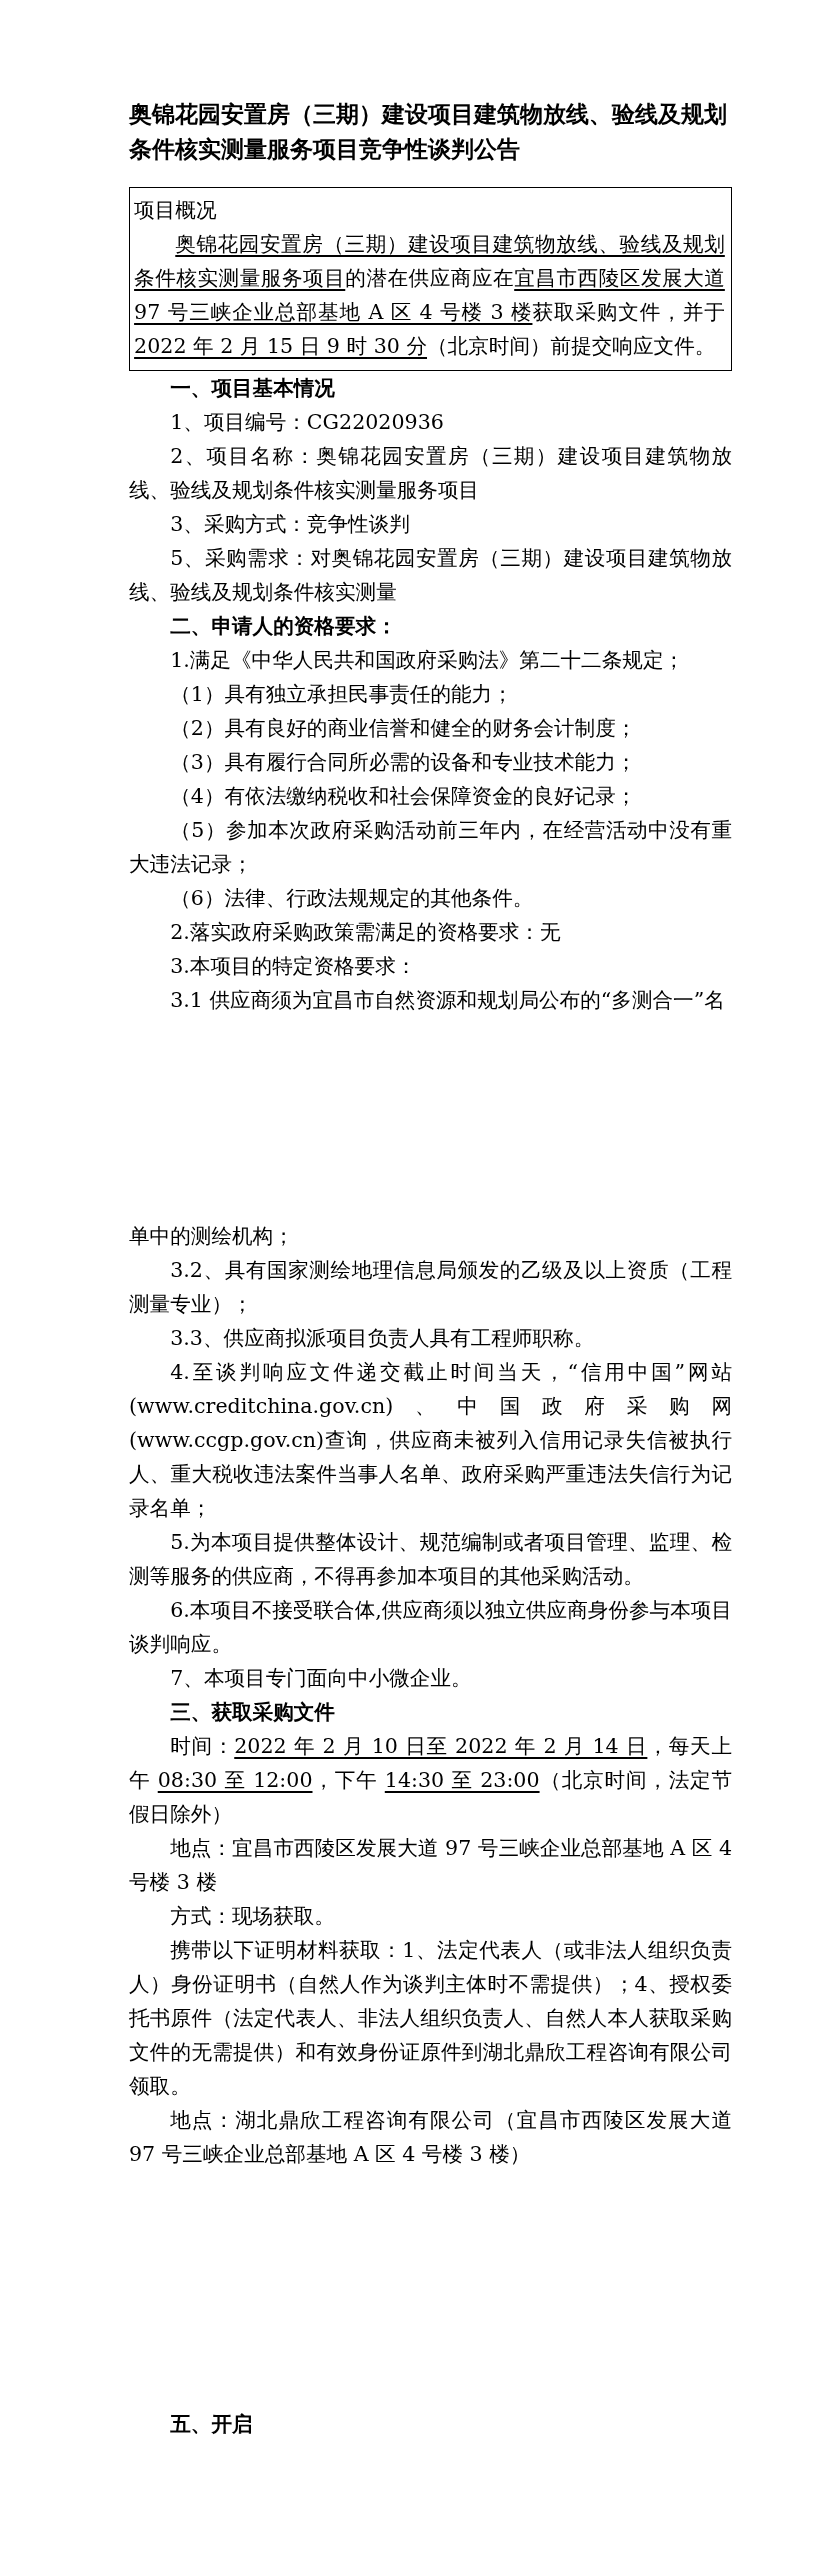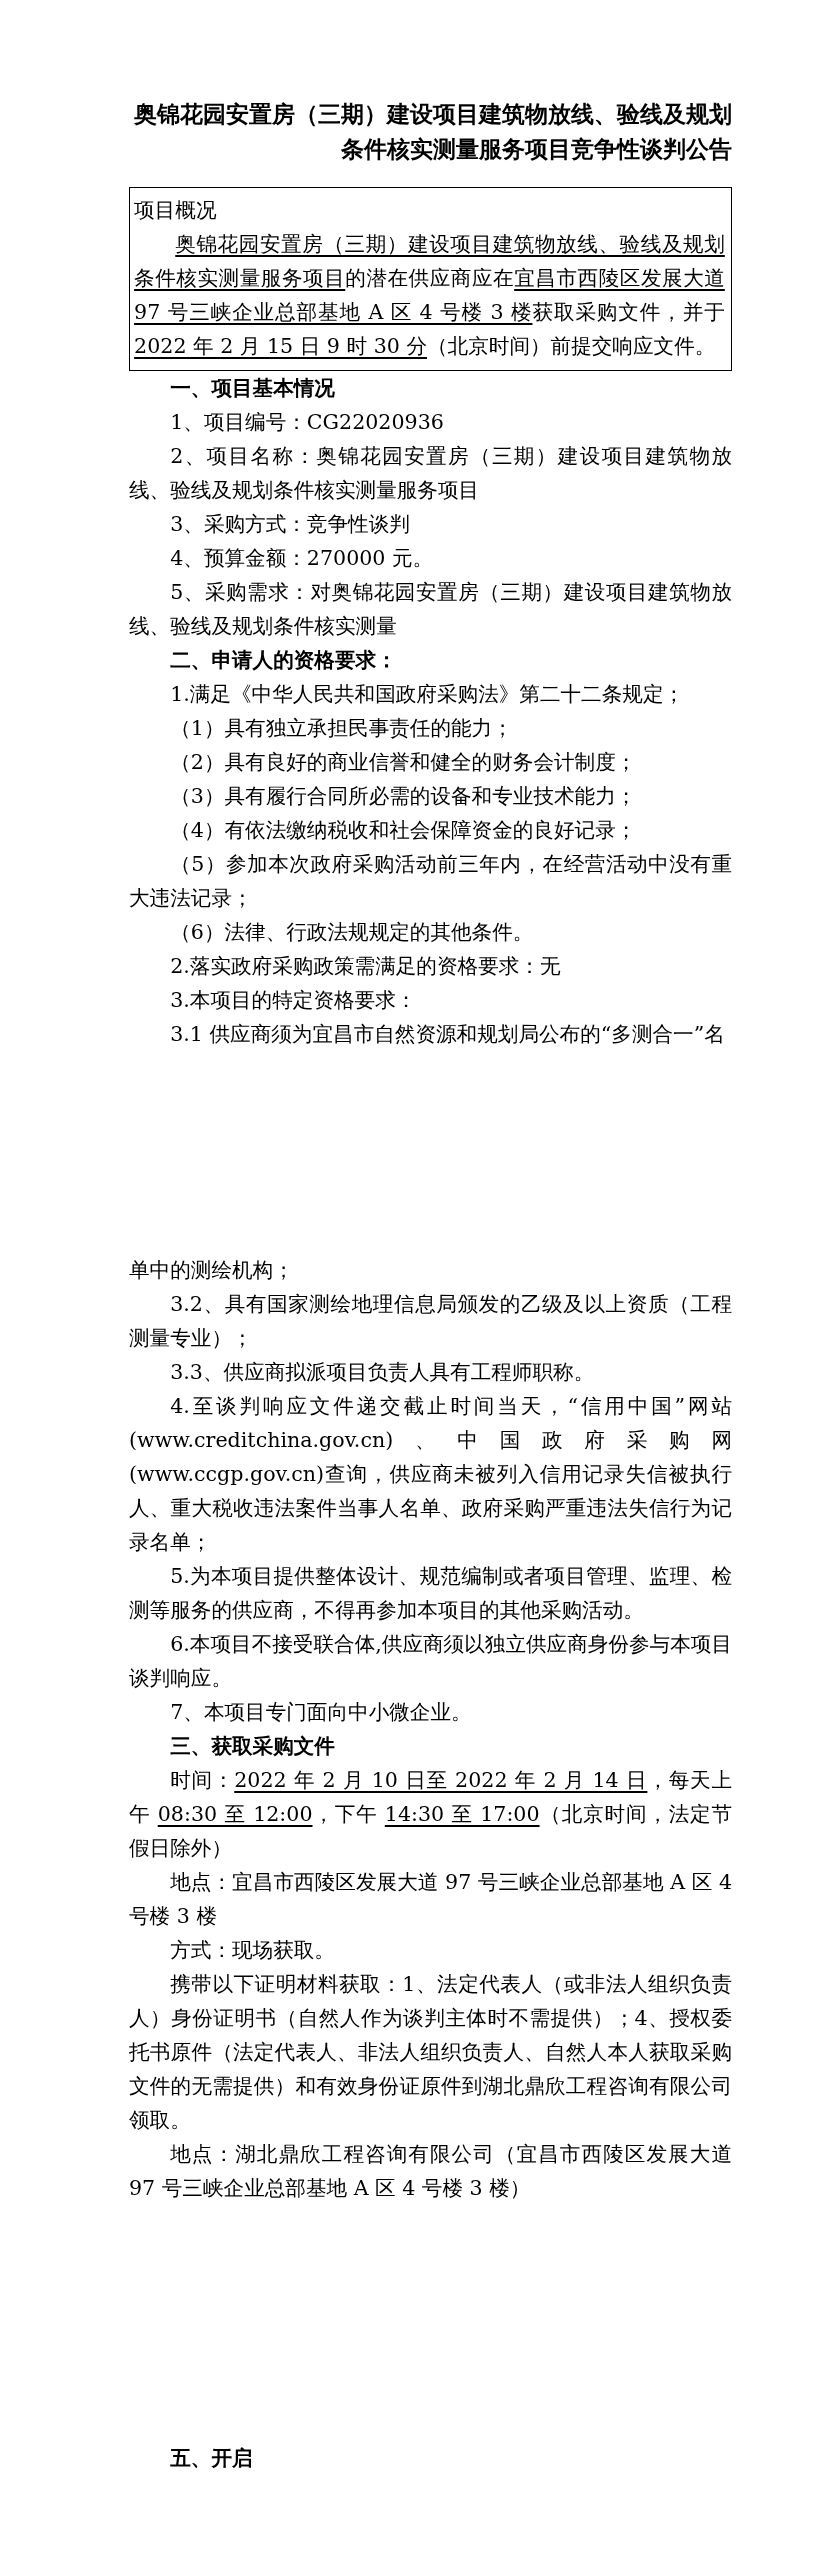--- a/index.html
+++ b/index.html
@@ -7,21 +7,21 @@
     position:relative;
     width:818px;height:3470px;
     background:#ffffff;
     box-sizing:border-box;
     padding:97px 86px 0 129px;
     overflow:hidden;
     font-family:"DejaVu Serif","Liberation Serif",serif;
     color:#000;
   }
   .title-line{
-    text-align:right;
+    text-align:left;
     font-weight:bold;
     font-size:23px;
     line-height:35px;
     font-family:"DejaVu Sans","Liberation Sans",sans-serif;
   }
   .overview-box{
     border:1.5px solid #000;
     margin-top:20px;
     padding:5.2px 6.2px 7.2px 4.1px;
   }
@@ -50,21 +50,20 @@
 
   <div class="overview-box">
     <p class="ln">项目概况</p>
     <p class="ln indent"><span class="u">奥锦花园安置房（三期）建设项目建筑物放线、验线及规划条件核实测量服务项目</span><span>的潜在供应商应在</span><span class="u">宜昌市西陵区发展大道 97 号三峡企业总部基地 A 区 4 号楼 3 楼</span><span>获取采购文件，并于 </span><span class="u">2022 年 2 月 15 日 9 时 30 分</span><span>（北京时间）前提交响应文件。</span></p>
   </div>
 
   <p class="ln indent hd">一、项目基本情况</p>
   <p class="ln indent">1、项目编号：CG22020936</p>
   <p class="ln indent">2、项目名称：奥锦花园安置房（三期）建设项目建筑物放线、验线及规划条件核实测量服务项目</p>
   <p class="ln indent">3、采购方式：竞争性谈判</p>
-  <p class="ln indent">4、预算金额：270000 元。</p>
   <p class="ln indent">5、采购需求：对奥锦花园安置房（三期）建设项目建筑物放线、验线及规划条件核实测量</p>
 
   <p class="ln indent hd">二、申请人的资格要求：</p>
   <p class="ln indent">1.满足《中华人民共和国政府采购法》第二十二条规定；</p>
   <p class="ln indent">（1）具有独立承担民事责任的能力；</p>
   <p class="ln indent">（2）具有良好的商业信誉和健全的财务会计制度；</p>
   <p class="ln indent">（3）具有履行合同所必需的设备和专业技术能力；</p>
   <p class="ln indent">（4）有依法缴纳税收和社会保障资金的良好记录；</p>
   <p class="ln indent">（5）参加本次政府采购活动前三年内，在经营活动中没有重大违法记录；</p>
   <p class="ln indent">（6）法律、行政法规规定的其他条件。</p>
@@ -76,21 +75,21 @@
 
   <p class="ln">单中的测绘机构；</p>
   <p class="ln indent">3.2、具有国家测绘地理信息局颁发的乙级及以上资质（工程测量专业）；</p>
   <p class="ln indent">3.3、供应商拟派项目负责人具有工程师职称。</p>
   <p class="ln indent">4.至谈判响应文件递交截止时间当天，“信用中国”网站(www.creditchina.gov.cn)、中国政府采购网(www.ccgp.gov.cn)查询，供应商未被列入信用记录失信被执行人、重大税收违法案件当事人名单、政府采购严重违法失信行为记录名单；</p>
   <p class="ln indent">5.为本项目提供整体设计、规范编制或者项目管理、监理、检测等服务的供应商，不得再参加本项目的其他采购活动。</p>
   <p class="ln indent">6.本项目不接受联合体,供应商须以独立供应商身份参与本项目谈判响应。</p>
   <p class="ln indent">7、本项目专门面向中小微企业。</p>
 
   <p class="ln indent hd">三、获取采购文件</p>
-  <p class="ln indent"><span>时间：</span><span class="u">2022 年 2 月 10 日至 2022 年 2 月 14 日</span><span>，每天上午 </span><span class="u">08:30 至 12:00</span><span>，下午 </span><span class="u">14:30 至 17:00</span><span>（北京时间，法定节假日除外）</span></p>
+  <p class="ln indent"><span>时间：</span><span class="u">2022 年 2 月 10 日至 2022 年 2 月 14 日</span><span>，每天上午 </span><span class="u">08:30 至 12:00</span><span>，下午 </span><span class="u">14:30 至 23:00</span><span>（北京时间，法定节假日除外）</span></p>
   <p class="ln indent">地点：宜昌市西陵区发展大道 97 号三峡企业总部基地 A 区 4 号楼 3 楼</p>
   <p class="ln indent">方式：现场获取。</p>
   <p class="ln indent">携带以下证明材料获取：1、法定代表人（或非法人组织负责人）身份证明书（自然人作为谈判主体时不需提供）；4、授权委托书原件（法定代表人、非法人组织负责人、自然人本人获取采购文件的无需提供）和有效身份证原件到湖北鼎欣工程咨询有限公司领取。</p>
 
   <p class="ln indent">地点：湖北鼎欣工程咨询有限公司（宜昌市西陵区发展大道 97 号三峡企业总部基地 A 区 4 号楼 3 楼）</p>
 
   <div class="sp2"></div>
 
   <p class="ln indent hd">五、开启</p>
 

